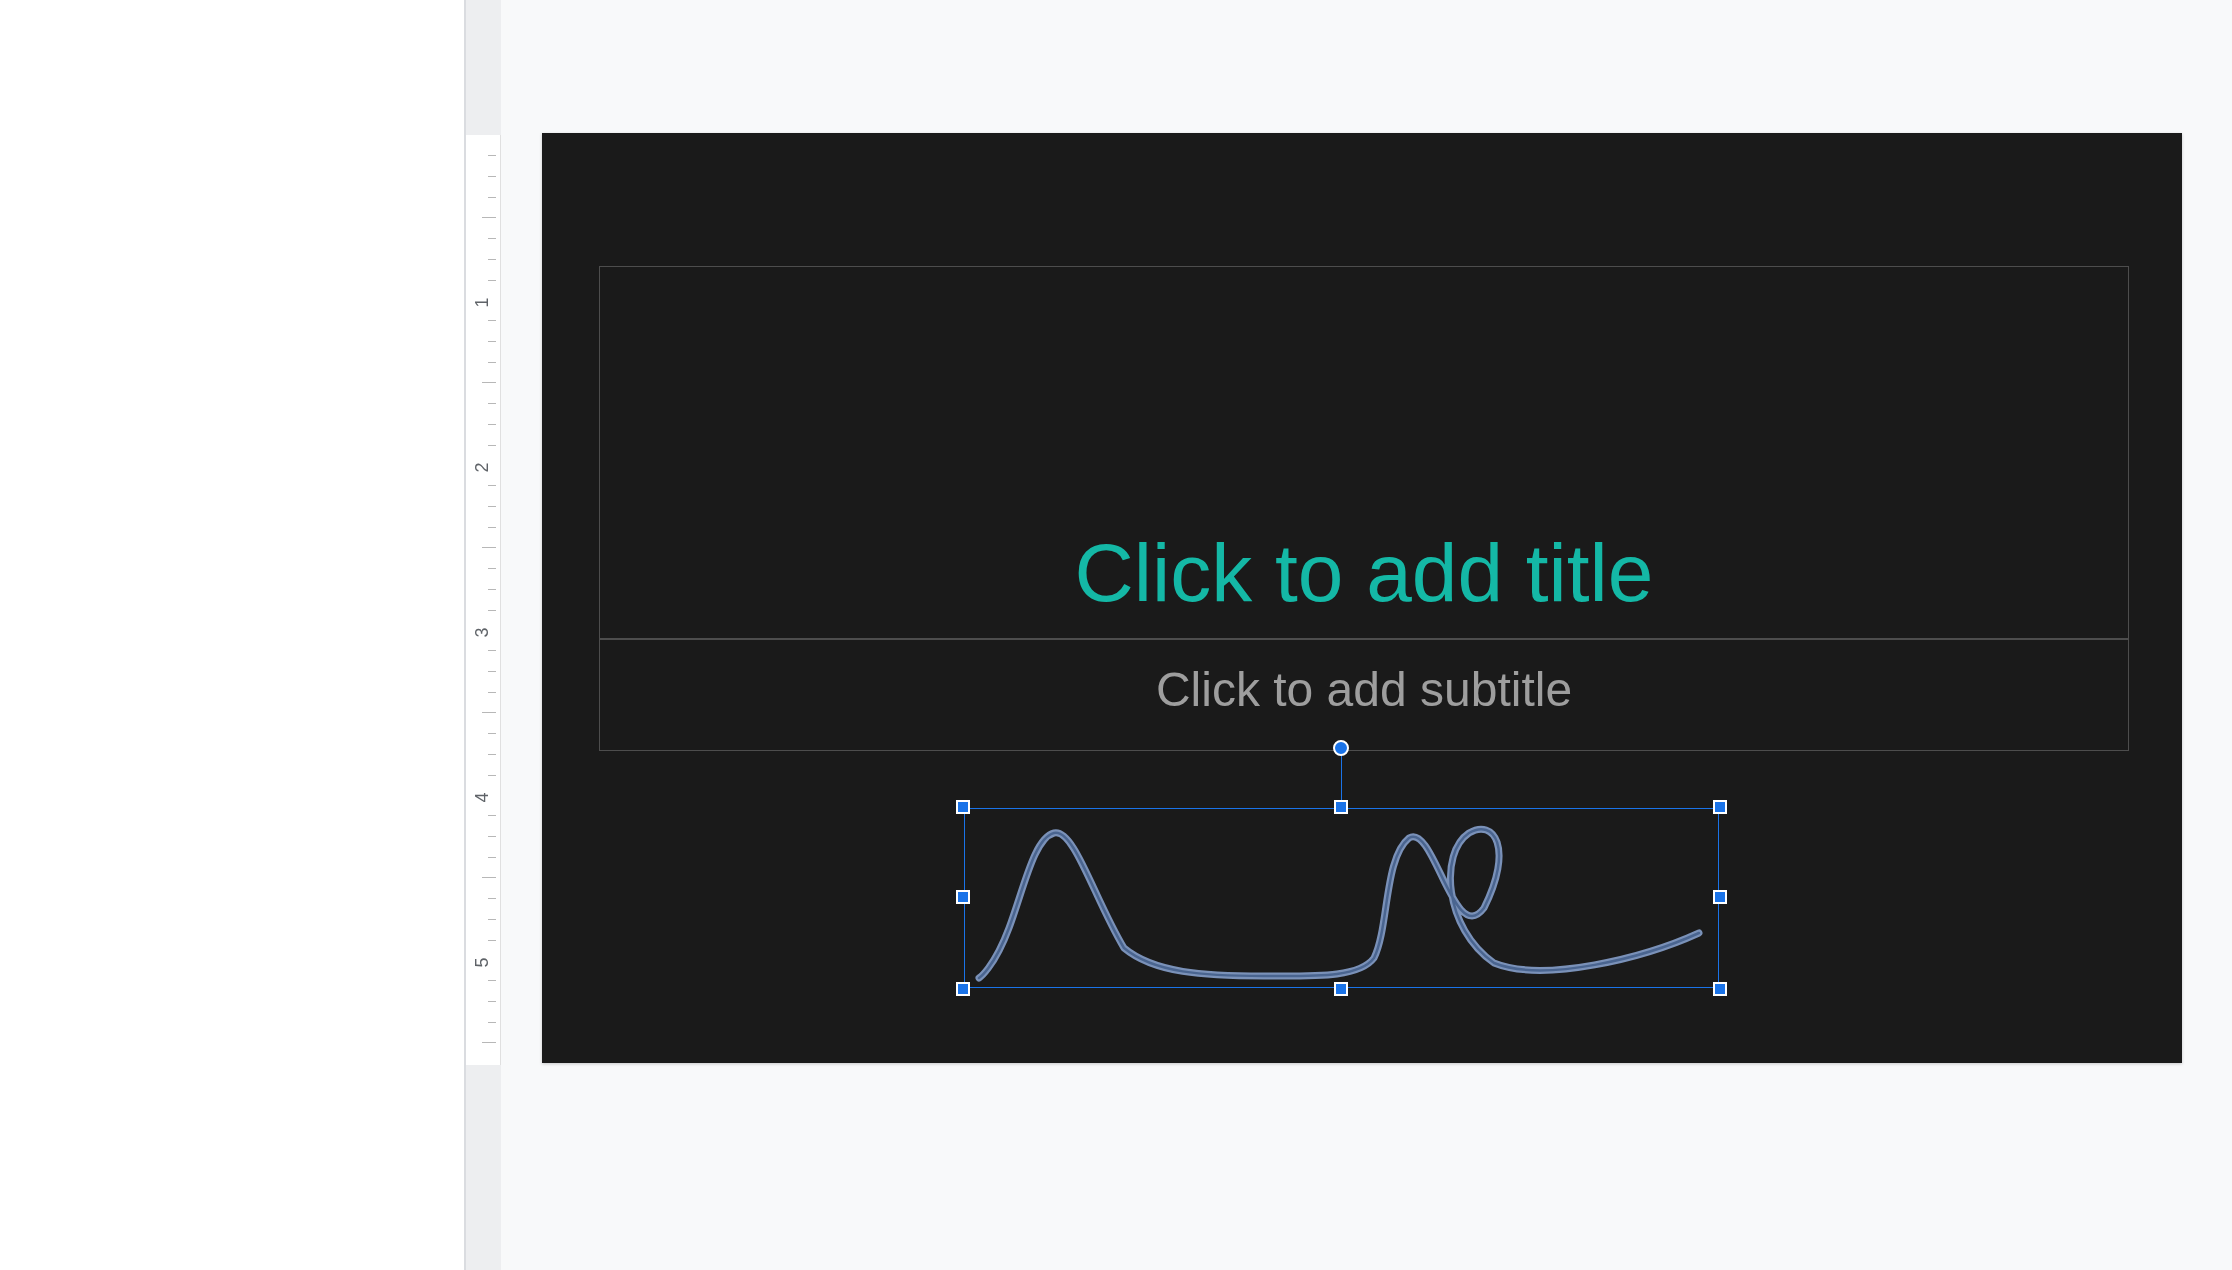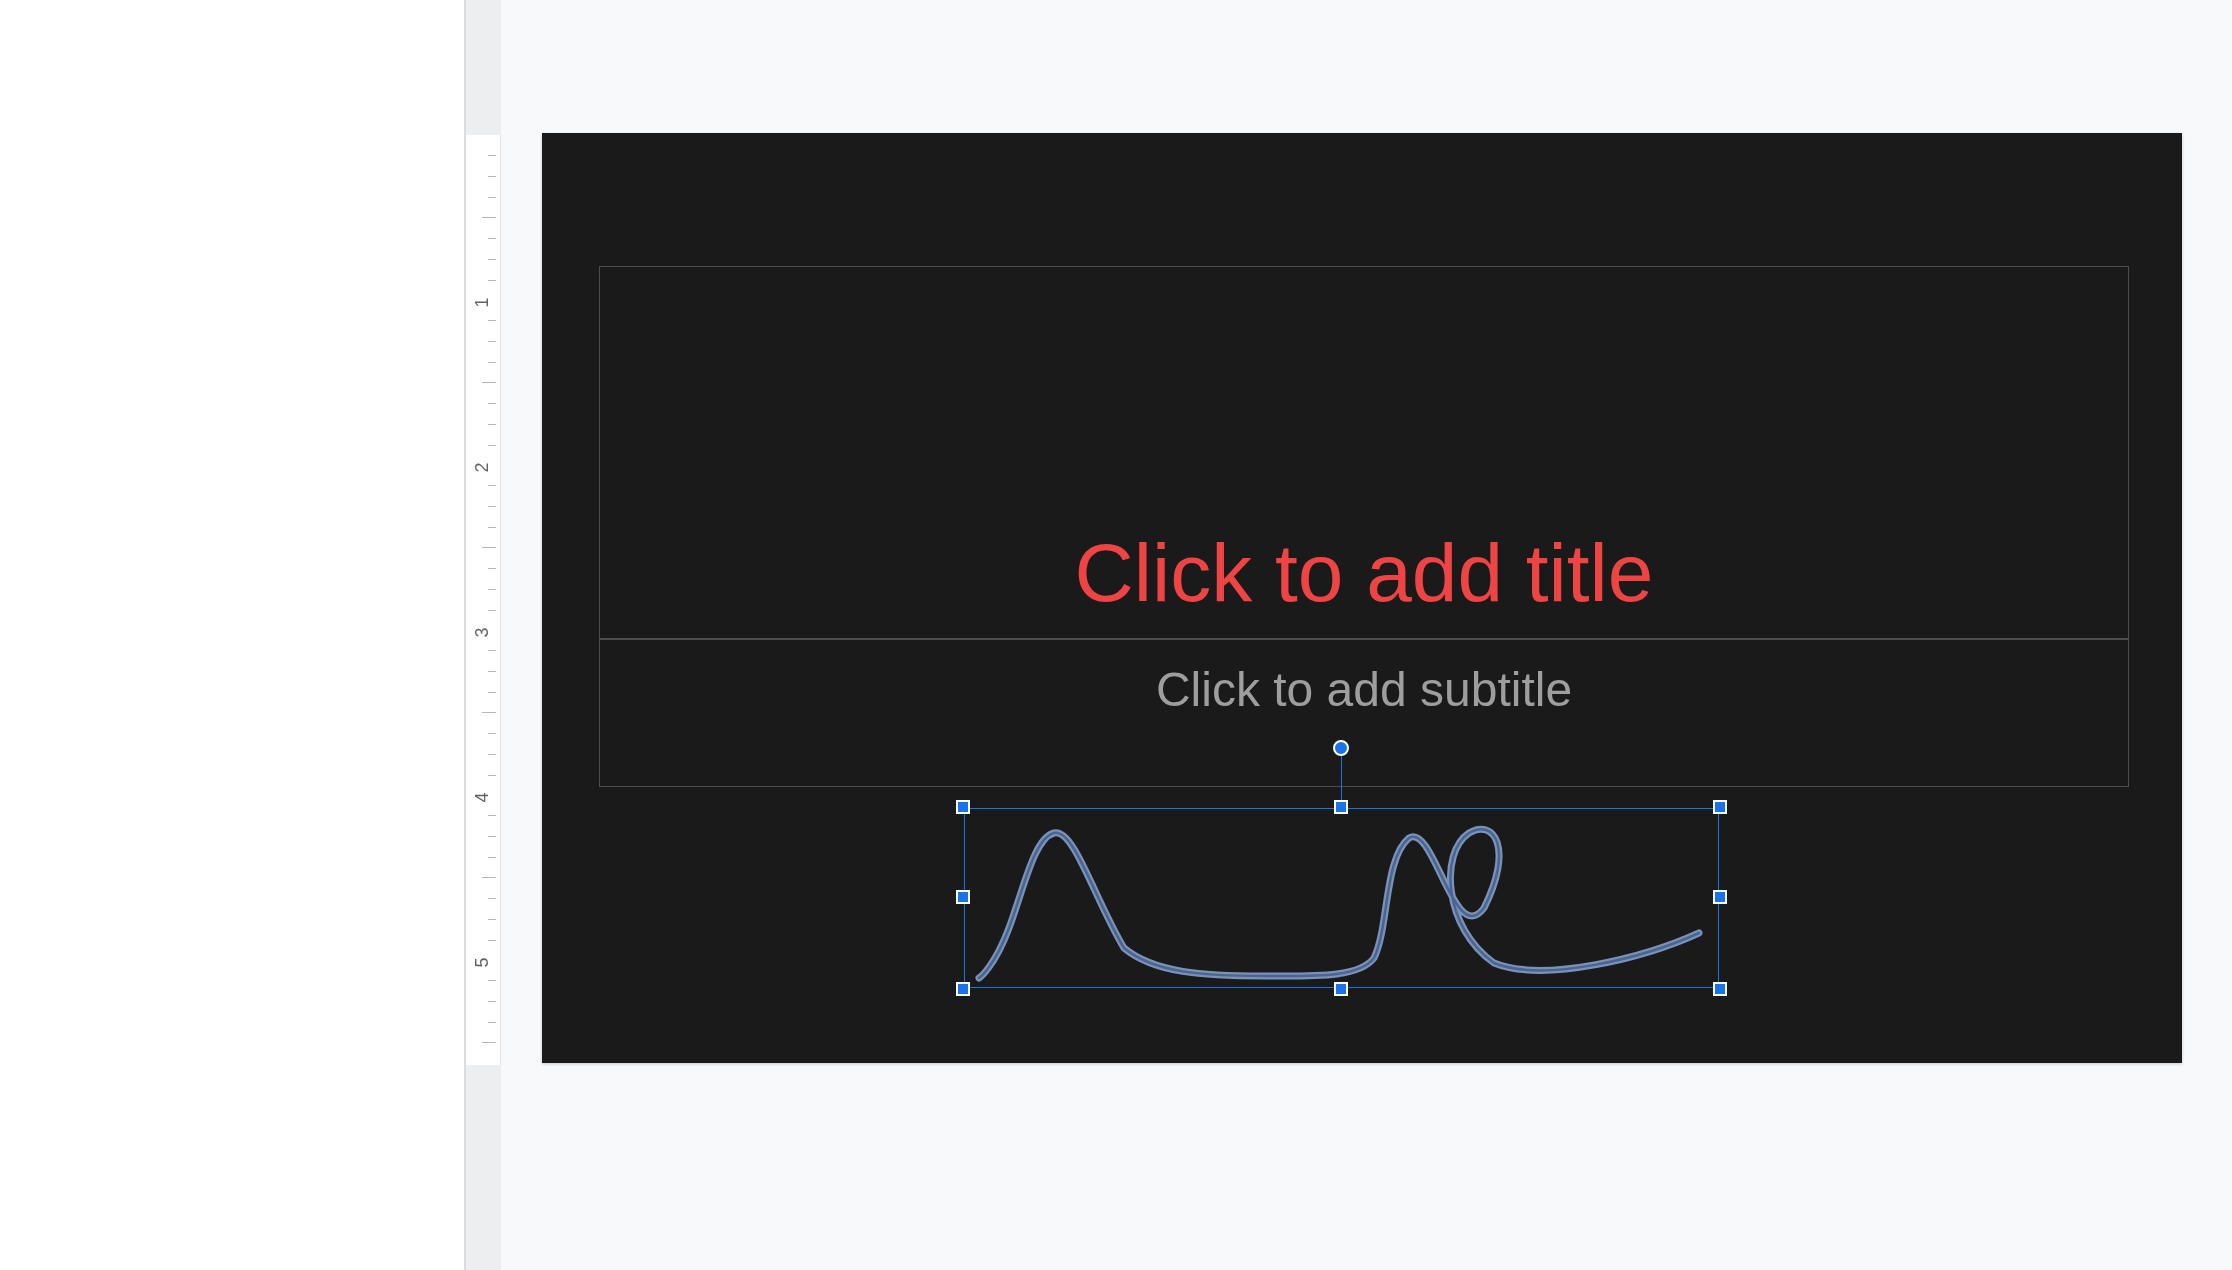--- a/index.html
+++ b/index.html
@@ -100,29 +100,29 @@
       height: 373px;
       border: 1px solid #4d4d4d;
       display: flex;
       align-items: flex-end;
       justify-content: center;
       padding-bottom: 18px;
       cursor: text;
     }
     .title-text {
       font-size: 82px;
-      color: #ef4444;
+      color: #14b8a6;
       font-weight: 400;
     }
     .subtitle-placeholder {
       position: absolute;
       left: 57px;
       top: 506px;
       width: 1530px;
-      height: 148px;
+      height: 112px;
       border: 1px solid #4d4d4d;
       display: flex;
       align-items: flex-start;
       justify-content: center;
       padding-top: 22px;
       cursor: text;
     }
     .subtitle-text {
       font-size: 48px;
       color: #9e9e9e;

